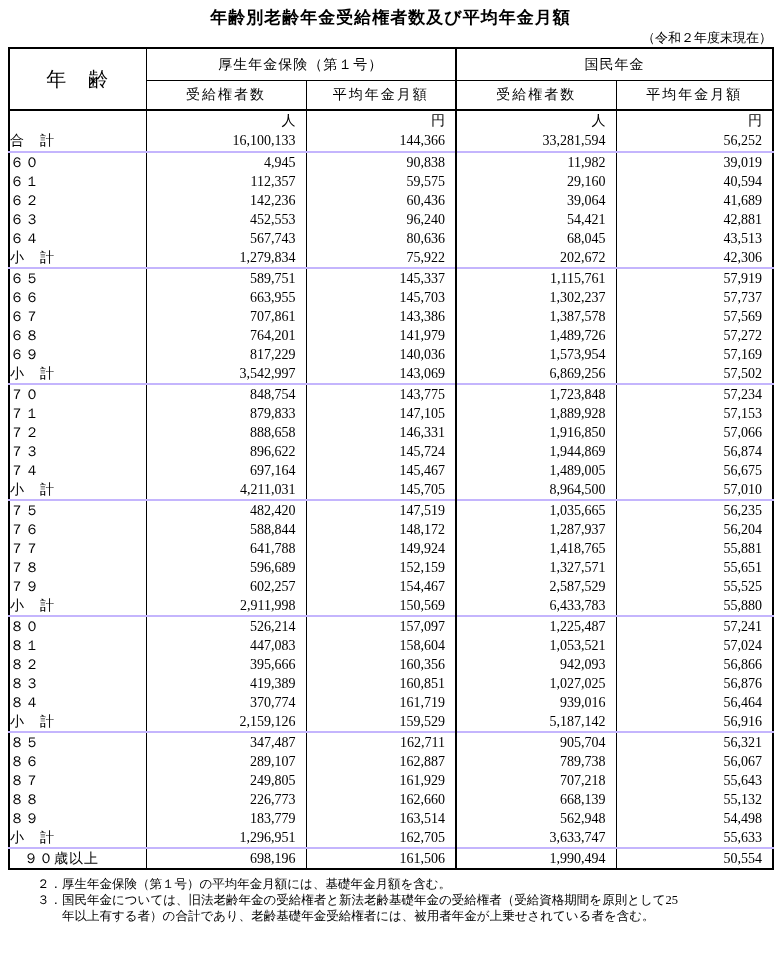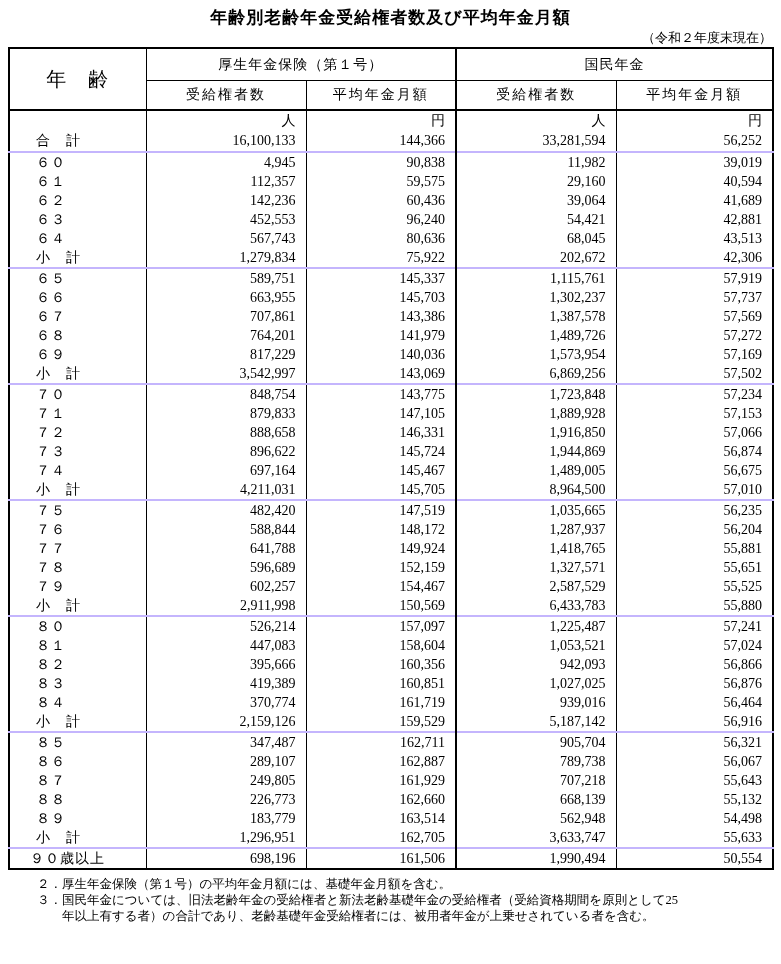--- a/index.html
+++ b/index.html
@@ -64,22 +64,22 @@
   }
   tbody td{
     height:19px;
     font-size:14px;
     line-height:19px;
     padding:0;
     white-space:nowrap;
     overflow:hidden;
   }
   td.num{text-align:right;padding-right:10px;}
-  td.age{text-align:left;padding-left:26px;letter-spacing:1px;}
-  td.age-wide{padding-left:20px;}
+  td.age{text-align:left;letter-spacing:1px;}
+  td.age-wide{padding-left:14px;}
   tr.sec > td{border-top:2px solid #c4b5fd;}
   tr.total-row > td{height:40px;vertical-align:top;}
   tr.total-row td.age{vertical-align:bottom;line-height:20px;}
   .unit-line,.val-line{line-height:20px;text-align:right;padding-right:10px;}
   .notes{
     margin:6px 0 0 28px;
     width:740px;
     font-size:12.5px;
     line-height:16px;
   }

